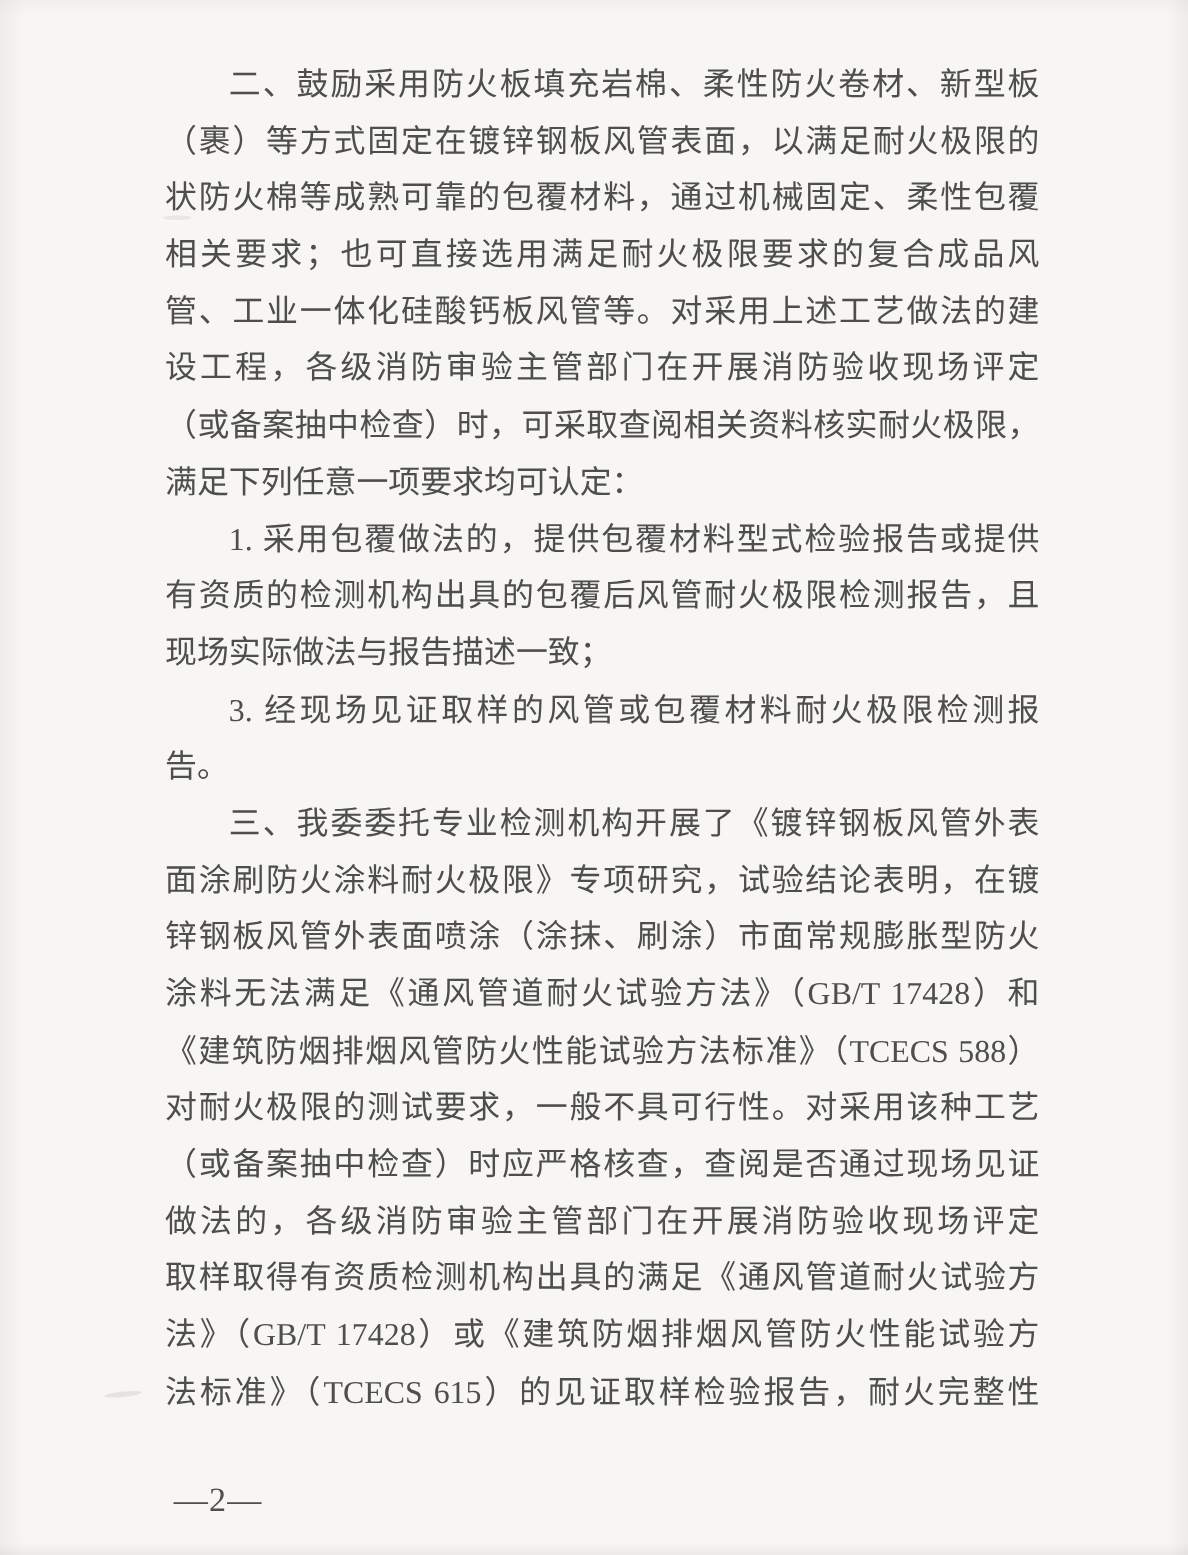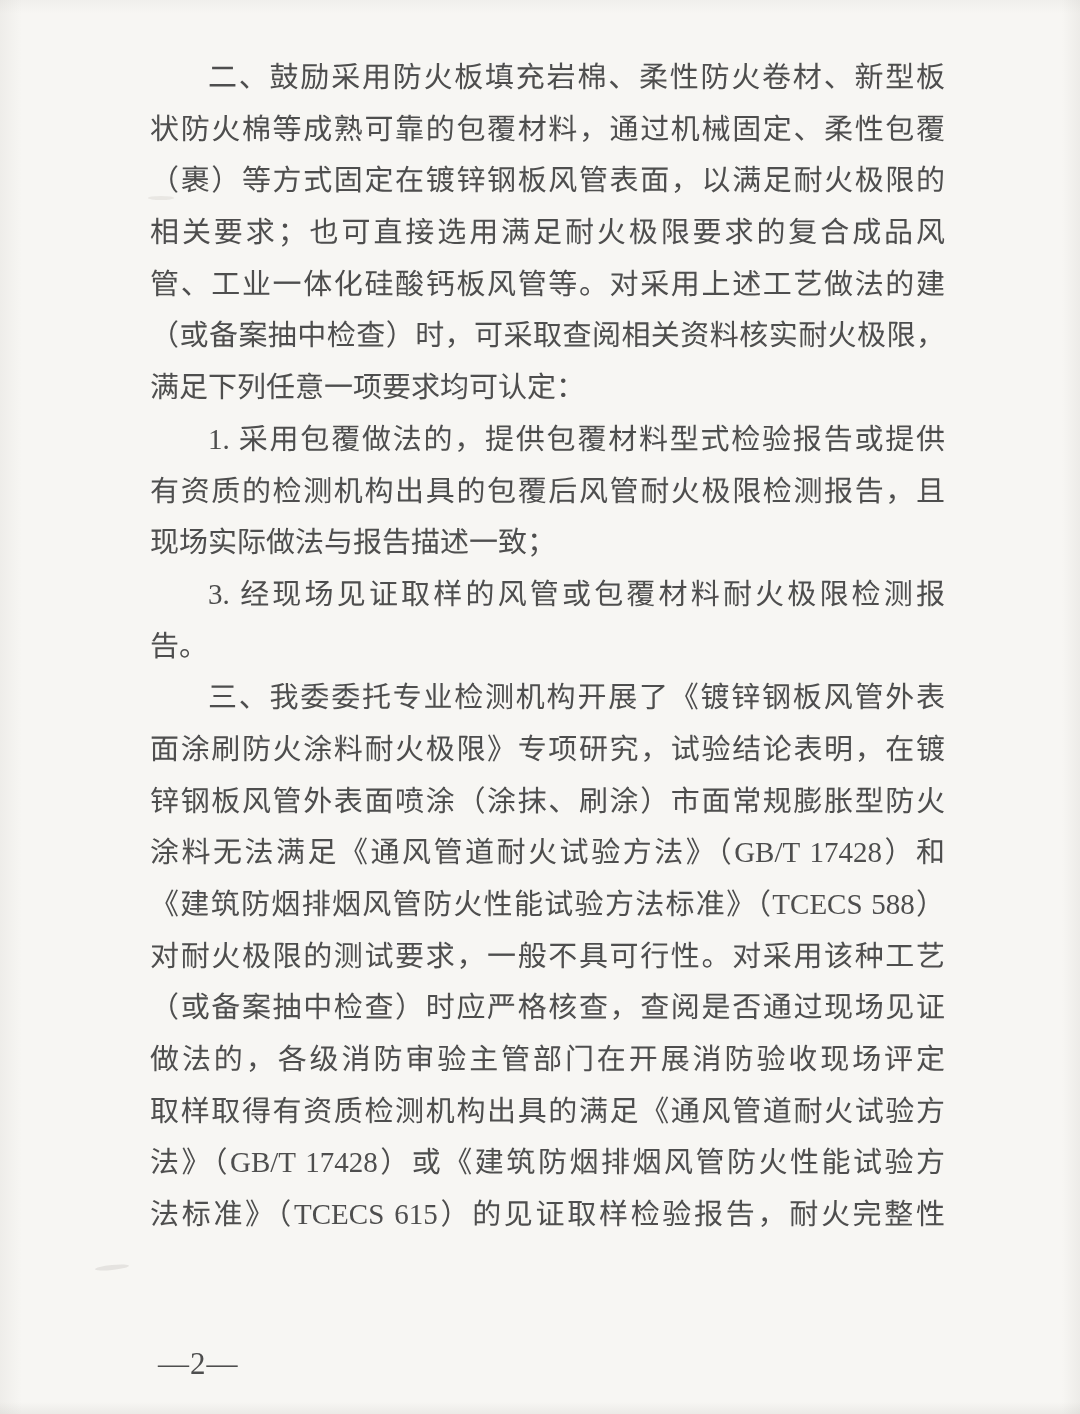--- a/index.html
+++ b/index.html
@@ -73,24 +73,25 @@
     letter-spacing: 1px;
   }
 </style>
 </head>
 <body>
 
 <div class="page">
   <div class="body-text">
 
   <div class="line indent">二、鼓励采用防火板填充岩棉、柔性防火卷材、新型板</div>
+      <div class="line">（裹）等方式固定在镀锌钢板风管表面，以满足耐火极限的</div>
       <div class="line">状防火棉等成熟可靠的包覆材料，通过机械固定、柔性包覆</div>
-      <div class="line">（裹）等方式固定在镀锌钢板风管表面，以满足耐火极限的</div>
       <div class="line">相关要求；也可直接选用满足耐火极限要求的复合成品风</div>
       <div class="line">管、工业一体化硅酸钙板风管等。对采用上述工艺做法的建</div>
+      <div class="line">设工程，各级消防审验主管部门在开展消防验收现场评定</div>
       <div class="line">（或备案抽中检查）时，可采取查阅相关资料核实耐火极限，</div>
       <div class="line para-end">满足下列任意一项要求均可认定：</div>
       <div class="line indent">1. 采用包覆做法的，提供包覆材料型式检验报告或提供</div>
       <div class="line">有资质的检测机构出具的包覆后风管耐火极限检测报告，且</div>
       <div class="line para-end">现场实际做法与报告描述一致；</div>
       <div class="line indent">3. 经现场见证取样的风管或包覆材料耐火极限检测报</div>
       <div class="line para-end">告。</div>
       <div class="line indent">三、我委委托专业检测机构开展了《镀锌钢板风管外表</div>
       <div class="line">面涂刷防火涂料耐火极限》专项研究，试验结论表明，在镀</div>
       <div class="line">锌钢板风管外表面喷涂（涂抹、刷涂）市面常规膨胀型防火</div>

